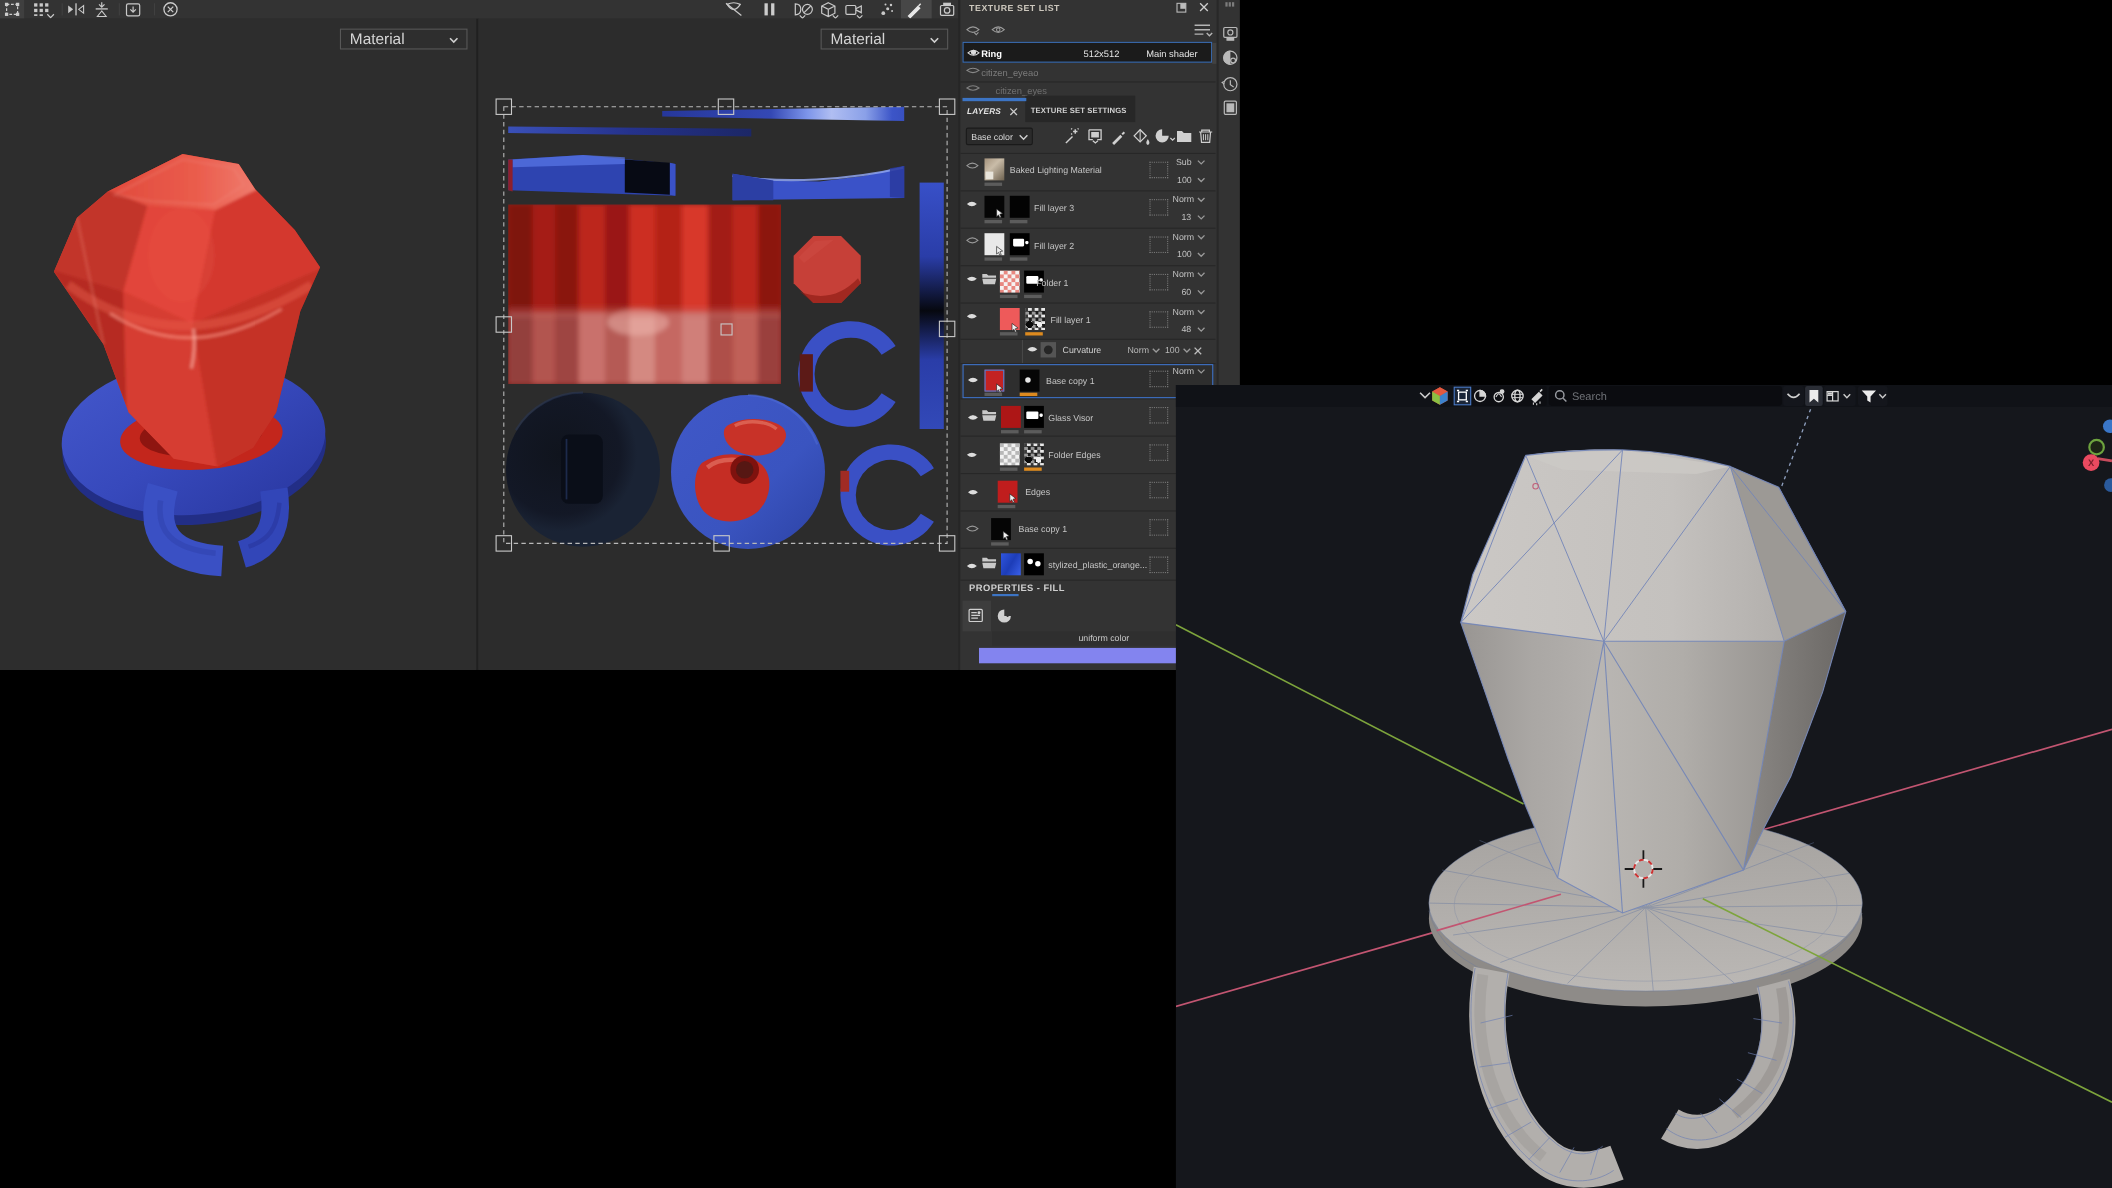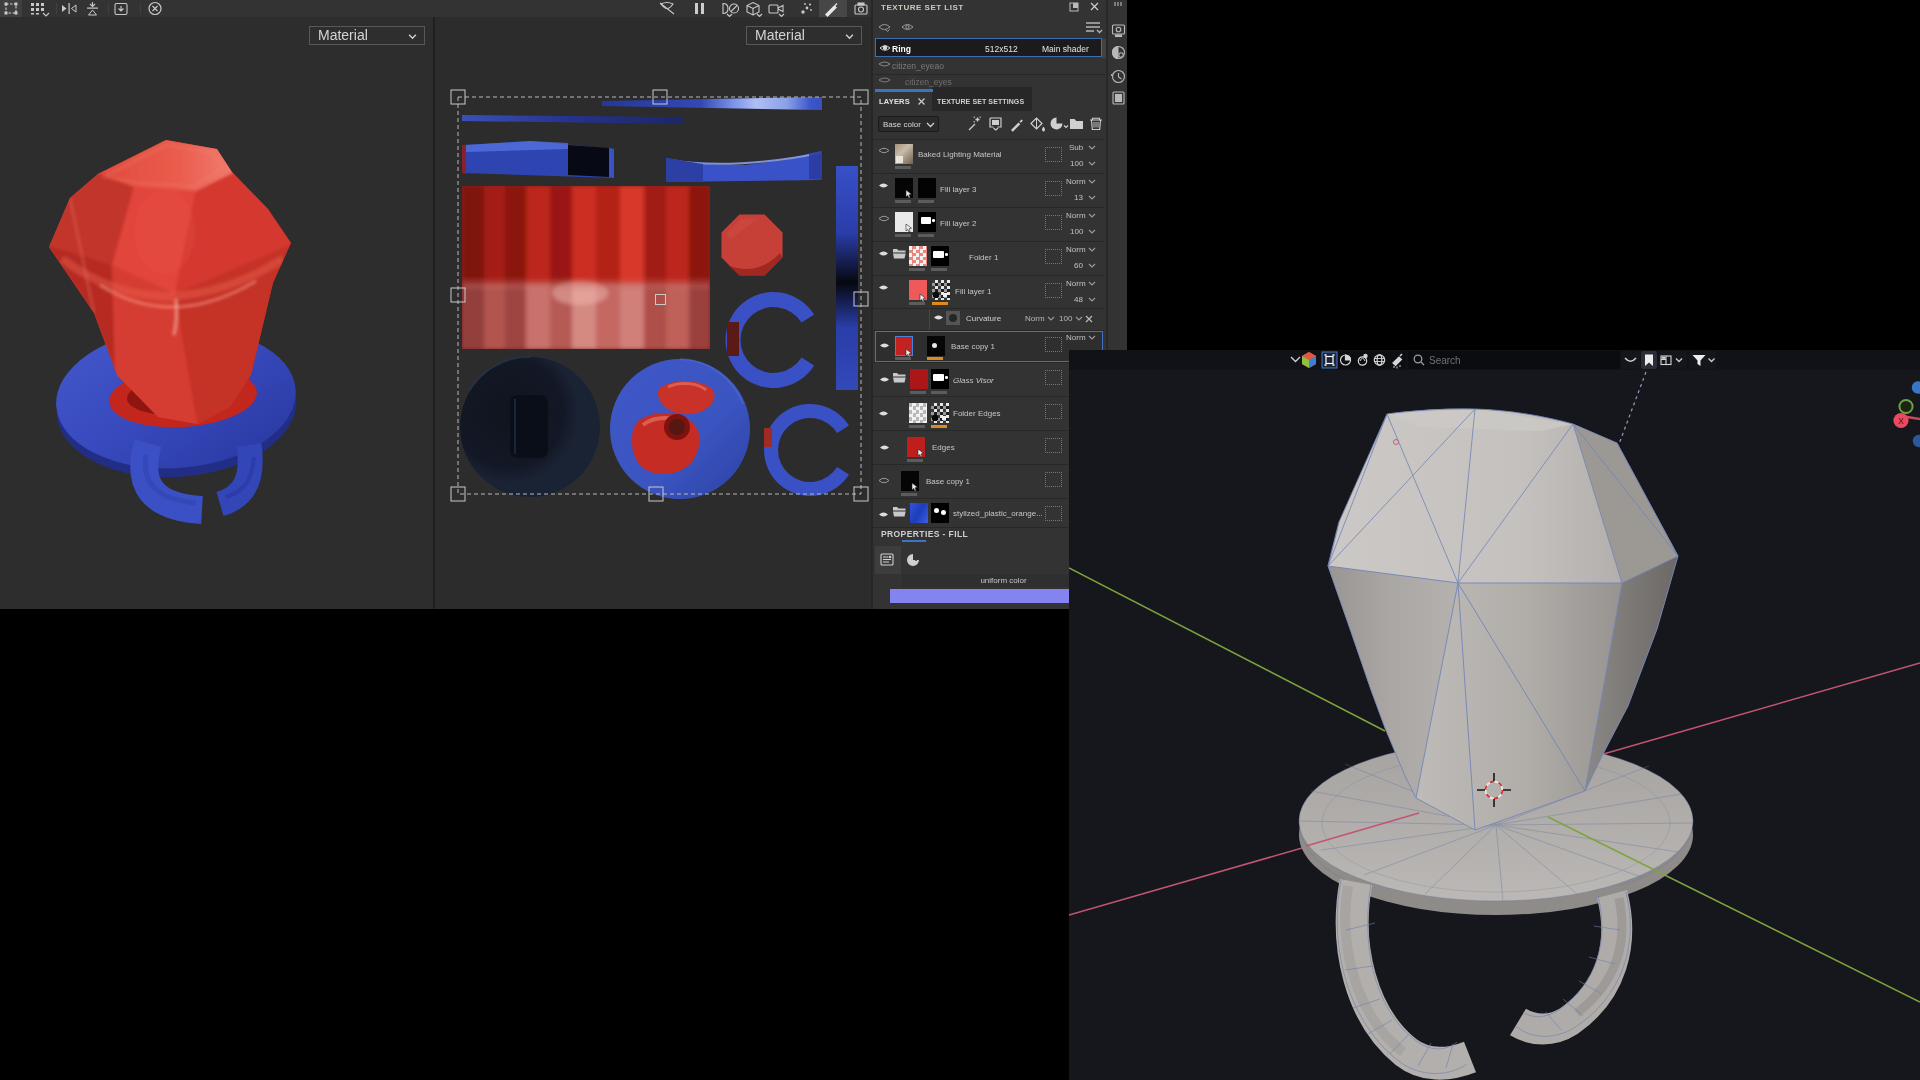--- a/index.html
+++ b/index.html
@@ -353,21 +353,21 @@
       <g stroke="#ddd" fill="none" stroke-width="1">
         <path d="M7 10 q5 -4.5 10 0 q-5 4.5 -10 0 z" stroke="#ddd"></path>
         <circle cx="12" cy="9.6" r="1.8" fill="#ddd"></circle>
       </g>
       <path d="M6 26 q5.5 -4 11 0 q-5.5 4 -11 0 z" stroke="#888" fill="none"></path>
       <path d="M6 42 q5.5 -4 11 0 q-5.5 4 -11 0 z" stroke="#808080" fill="none"></path>
     </svg>
 
     <div class="abs" style="left:59px;top:87px;width:100px;height:24px;background:#272727;"></div>
     <div class="abs" style="left:2px;top:89px;width:58px;height:2.5px;background:#3c74c4;"></div>
-    <div class="abs" style="left:6px;top:97px;font-size:7.5px;font-weight:bold;color:#e3e3e3;letter-spacing:.2px;">LAYERS</div>
+    <div class="abs" style="left:6px;top:97px;font-size:7.5px;font-weight:bold;color:#e3e3e3;letter-spacing:.2px;font-style:italic;">LAYERS</div>
     <svg class="abs" style="left:44px;top:97px" width="10" height="10">
         <path d="M1.5 1.5 l6 6 m0 -6 l-6 6" stroke="#ccc" stroke-width="1.2"></path>
       </svg>
     <div class="abs" style="left:64px;top:97.5px;font-size:7px;font-weight:bold;color:#d0d0d0;letter-spacing:.1px;">TEXTURE SET SETTINGS</div>
 
     <div class="abs" style="left:5px;top:116px;width:61px;height:16px;background:#2b2b2b;border:1px solid #1a1a1a;border-radius:2px;"></div>
     <div class="abs" style="left:10px;top:119.5px;font-size:8px;color:#d8d8d8;">Base color</div>
     <svg class="abs" style="left:53px;top:121px" width="9" height="8">
         <path class="chevg" d="M1 2 L4.5 5.5 L8 2"></path>
       </svg>
@@ -437,21 +437,21 @@
     <div class="bar" style="left:22px;top:234px;"></div>
       <div class="bar" style="left:45px;top:234px;"></div>
     <div class="dotbox" style="left:172px;top:215px;"></div>
     <div class="blend" style="left:193px;top:211px;">Norm</div>
     <div class="opa" style="left:197px;top:227px;">100</div>
 
     <div class="thumb" style="left:36px;top:246px;background:conic-gradient(#e88780 25%,#f6f2f1 0 50%,#e88780 0 75%,#f6f2f1 0);background-size:7px 7px;"></div>
     <div class="thumb" style="left:58px;top:246px;background:#000;"></div>
     <div class="abs" style="left:60px;top:251px;width:11px;height:7px;background:#fff;border-radius:1px;"></div>
     <div class="abs" style="left:72px;top:253px;width:2.5px;height:2.5px;background:#fff;border-radius:50%;"></div>
-    <div class="lbl" style="left:96px;top:253px;">Folder 1</div>
+    <div class="lbl" style="left:69px;top:253px;">Folder 1</div>
     <div class="bar" style="left:36px;top:268px;"></div>
       <div class="bar" style="left:58px;top:268px;"></div>
     <div class="dotbox" style="left:172px;top:249px;"></div>
     <div class="blend" style="left:193px;top:245px;">Norm</div>
     <div class="opa" style="left:201px;top:261px;">60</div>
 
     <div class="thumb" style="left:36px;top:280px;background:#ee5a5a;"></div>
     <div class="thumb" style="left:59px;top:280px;background:radial-gradient(circle at 4px 15px,#0a0a0a 3px,transparent 3px),radial-gradient(circle at 13px 15px,#f0f0f0 2.5px,transparent 2.5px),conic-gradient(#e8e8e8 25%,#1c1c1c 0 50%,#9a9a9a 0 75%,#3a3a3a 0);background-size:18px 20px,18px 20px,6px 6px;"></div>
     <div class="lbl" style="left:82px;top:287px;">Fill layer 1</div>
     <div class="bar" style="left:36px;top:302px;"></div>
@@ -477,21 +477,21 @@
     <div class="lbl" style="left:78px;top:342px;">Base copy 1</div>
     <div class="bar" style="left:22px;top:357px;"></div>
     <div class="obar" style="left:54px;top:357px;"></div>
     <div class="dotbox" style="left:172px;top:337px;"></div>
     <div class="blend" style="left:193px;top:333px;">Norm</div>
 
     <div class="thumb" style="left:37px;top:369px;background:#ad1616;"></div>
     <div class="thumb" style="left:58px;top:369px;background:#000;"></div>
     <div class="abs" style="left:60px;top:374px;width:11px;height:7px;background:#fff;border-radius:1px;"></div>
     <div class="abs" style="left:72px;top:376px;width:2.5px;height:2.5px;background:#fff;border-radius:50%;"></div>
-    <div class="lbl" style="left:80px;top:376px;font-style:italic;">Glass Visor</div>
+    <div class="lbl" style="left:80px;top:376px;">Glass Visor</div>
     <div class="bar" style="left:37px;top:391px;"></div>
       <div class="bar" style="left:58px;top:391px;"></div>
     <div class="dotbox" style="left:172px;top:370px;"></div>
 
     <div class="thumb" style="left:36px;top:403px;background:conic-gradient(#f2f2f2 25%,#b8b8b8 0 50%,#f2f2f2 0 75%,#b8b8b8 0);background-size:7px 7px;"></div>
     <div class="thumb" style="left:58px;top:403px;background:radial-gradient(circle at 4px 15px,#0a0a0a 3px,transparent 3px),radial-gradient(circle at 13px 15px,#f0f0f0 2.5px,transparent 2.5px),conic-gradient(#e8e8e8 25%,#1c1c1c 0 50%,#9a9a9a 0 75%,#3a3a3a 0);background-size:18px 20px,18px 20px,6px 6px;"></div>
     <div class="lbl" style="left:80px;top:409px;">Folder Edges</div>
     <div class="bar" style="left:36px;top:425px;"></div>
     <div class="obar" style="left:58px;top:425px;"></div>
     <div class="dotbox" style="left:172px;top:404px;"></div>

